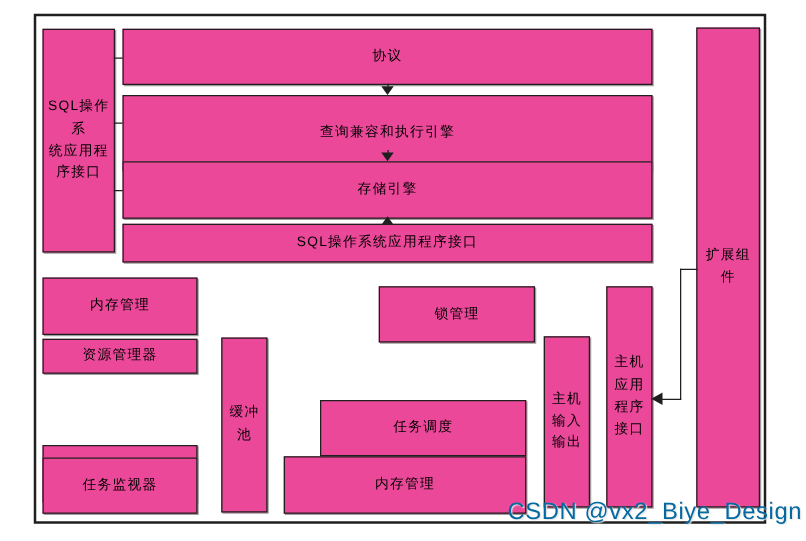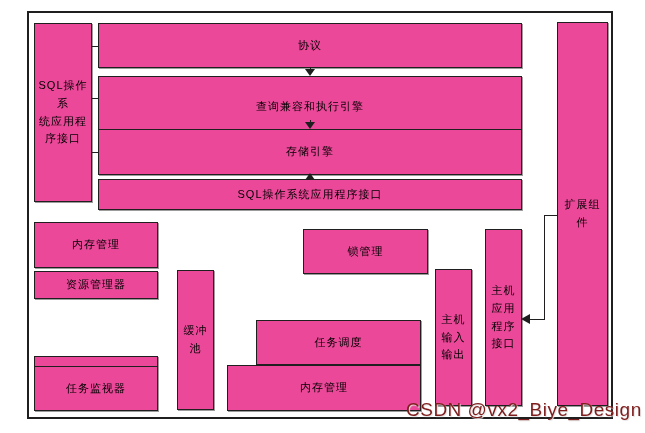--- a/index.html
+++ b/index.html
@@ -74,21 +74,21 @@
     width: 0; height: 0;
     border-top: 5px solid transparent;
     border-bottom: 5px solid transparent;
     border-right: 9px solid #1f1f1f;
   }
   .watermark {
     position: absolute;
     left: 406px; top: 399px;
     font-size: 19px;
     letter-spacing: 0.5px;
-    color: #7f1d1d;
+    color: #0369a1;
     text-shadow: 1px 1px 1px #e2e2e2;
     white-space: nowrap;
   }
 </style>
 </head>
 <body>
 
 <div class="canvas">
 
   <div class="outer-frame"></div>

